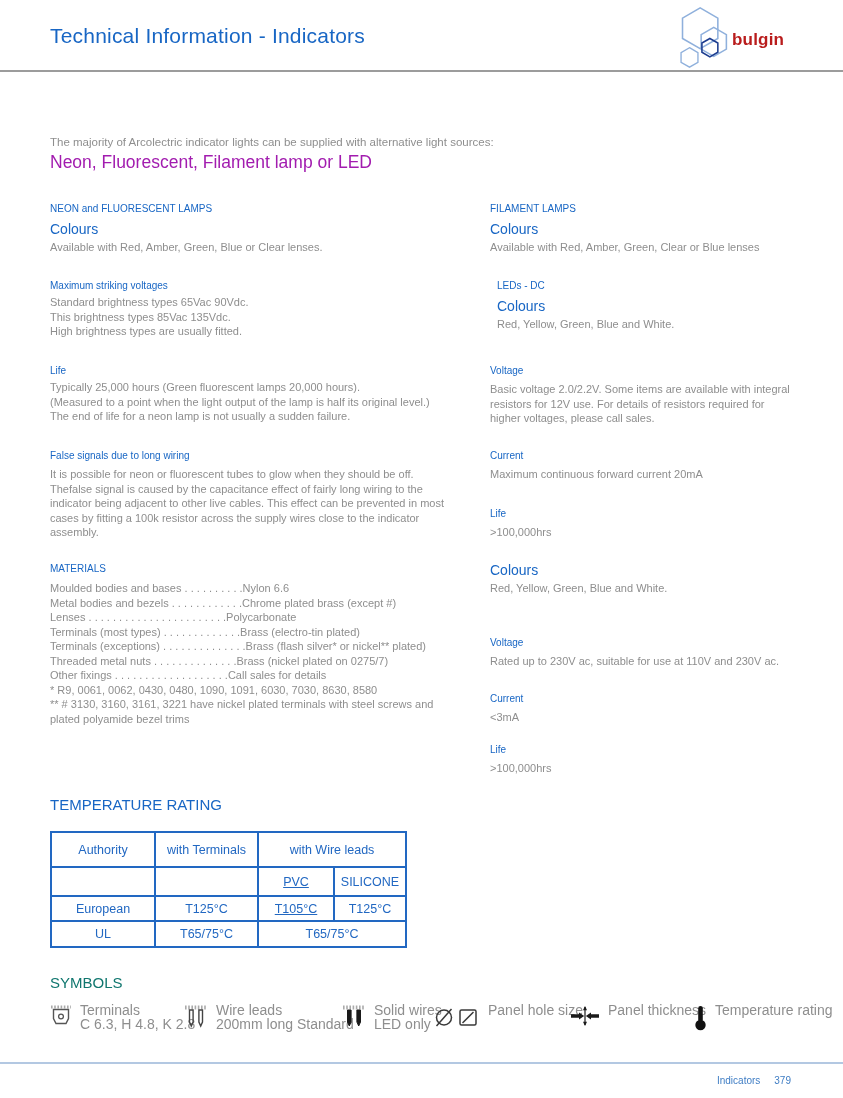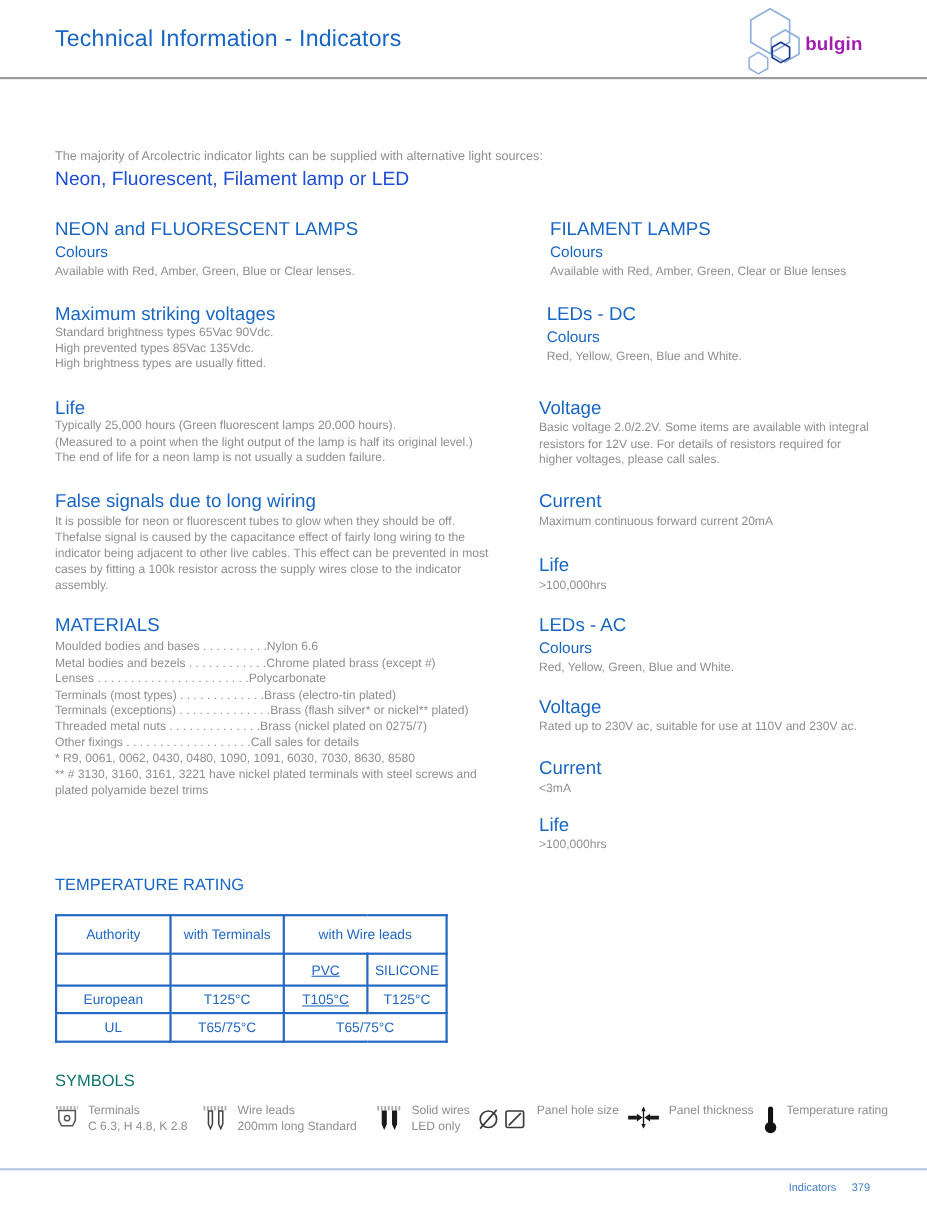--- a/index.html
+++ b/index.html
@@ -3,31 +3,31 @@
 <meta charset="utf-8">
 <style>
   * { margin:0; padding:0; box-sizing:border-box; }
   html,body { background:#ffffff; }
   body { font-family:"Liberation Sans","DejaVu Sans",sans-serif; }
   .page { position:relative; width:843px; height:1098px; background:#ffffff; overflow:hidden; }
 
   
   .page-title { position:absolute; left:50px; top:24px; font-size:21px; font-weight:400; color:#1866c4; letter-spacing:.2px;text-align:right; }
   .logo { position:absolute; left:676px; top:5px; display:flex; align-items:center; }
-  .logo-text { font-size:17px; font-weight:700; color:#a21caf; margin-left:-4px; margin-top:4px; letter-spacing:.2px;text-align:center; }
+  .logo-text { font-size:17px; font-weight:700; color:#b91c1c; margin-left:-4px; margin-top:4px; letter-spacing:.2px;text-align:center; }
   .header-rule { position:absolute; left:0; top:70px; width:843px; height:2px; background:#9c9c9c; }
 
   
   .intro { position:absolute; left:50px; top:136px; width:600px; }
   .intro-lead { font-size:11.5px; color:#8e8e8e; }
-  .intro-highlight { font-size:17.5px; color:#1d4ed8; margin-top:4px; }
+  .intro-highlight { font-size:17.5px; color:#a21caf; margin-top:4px; }
 
   
   .sec { position:absolute; }
-  .sec h2 { font-size:17px; font-weight:400; color:#1866c4; line-height:19px; }
+  .sec h2 { font-size:10px; font-weight:400; color:#1866c4; line-height:19px; }
   .sec h3 { font-size:14px; font-weight:400; color:#1866c4; line-height:18px; margin-top:2px; }
   .sec p, .sec .ln { font-size:11px; font-weight:400; color:#8e8e8e; line-height:14.5px; margin-top:2px; }
   .sec .lines .ln { margin-top:0; }
   .indent { padding-left:7px; }
 
   
   .temp-title { position:absolute; left:50px; top:796px; font-size:15px; color:#1866c4; font-weight:400; }
   .temp-table { position:absolute; left:50px; top:831px; border-collapse:collapse; table-layout:fixed; }
   .temp-table td { border:2px solid #2268c2; color:#2268c2; font-size:12.5px; text-align:center; vertical-align:middle; }
   .temp-table .c1 { width:104px; } .temp-table .c2 { width:103px; }
@@ -35,21 +35,21 @@
   .temp-table .r1 td { height:35px; }
   .temp-table .r2 td { height:29px; }
   .temp-table .r3 td { height:25px; }
   .temp-table .r4 td { height:26px; }
 
   
   .symbols-title { position:absolute; left:50px; top:974px; font-size:15px; color:#0f766e; font-weight:400; }
   .symbols-row { position:absolute; left:50px; top:1003px; width:760px; display:flex; align-items:flex-start; }
   .sym { display:flex; align-items:flex-start; }
   .sym .icon { flex:0 0 auto; margin-top:2px; }
-  .sym .txt { margin-left:8px; font-size:11px; color:#8e8e8e; line-height:14px; white-space:nowrap; }
+  .sym .txt { margin-left:8px; font-size:14px; color:#8e8e8e; line-height:14px; white-space:nowrap; }
   .sym1 { width:134px; } .sym2 { width:158px; } .sym3 { width:92px; }
   .sym4 { width:136px; } .sym5 { width:124px; } .sym6 { width:116px; }
 
   
   .footer-rule { position:absolute; left:0; top:1062px; width:843px; height:2px; background:#b3c8e2; }
   .footer-text { position:absolute; right:52px; top:1075px; font-size:10px; color:#3f7dc4; }
   .footer-text .pg { margin-left:14px; }
 </style>
 </head>
 <body>
@@ -76,21 +76,21 @@
   <section class="sec" style="left:50px; top:199px; width:410px;">
     <h2>NEON and FLUORESCENT LAMPS</h2>
     <h3>Colours</h3>
     <p>Available with Red, Amber, Green, Blue or Clear lenses.</p>
   </section>
 
   <section class="sec" style="left:50px; top:276px; width:410px;">
     <h2>Maximum striking voltages</h2>
     <div class="lines">
       <div class="ln">Standard brightness types 65Vac 90Vdc.</div>
-      <div class="ln">High prevented types 85Vac 135Vdc.</div>
+      <div class="ln">This brightness types 85Vac 135Vdc.</div>
       <div class="ln">High brightness types are usually fitted.</div>
     </div>
   </section>
 
   <section class="sec" style="left:50px; top:361px; width:420px;">
     <h2>Life</h2>
     <div class="lines">
       <div class="ln">Typically 25,000 hours (Green fluorescent lamps 20,000 hours).</div>
       <div class="ln">(Measured to a point when the light output of the lamp is half its original level.)</div>
       <div class="ln">The end of life for a neon lamp is not usually a sudden failure.</div>
@@ -110,21 +110,21 @@
       <div class="ln">Lenses . . . . . . . . . . . . . . . . . . . . . . .Polycarbonate</div>
       <div class="ln">Terminals (most types) . . . . . . . . . . . . .Brass (electro-tin plated)</div>
       <div class="ln">Terminals (exceptions) . . . . . . . . . . . . . .Brass (flash silver* or nickel** plated)</div>
       <div class="ln">Threaded metal nuts . . . . . . . . . . . . . .Brass (nickel plated on 0275/7)</div>
       <div class="ln">Other fixings . . . . . . . . . . . . . . . . . . .Call sales for details</div>
       <div class="ln">* R9, 0061, 0062, 0430, 0480, 1090, 1091, 6030, 7030, 8630, 8580</div>
       <div class="ln">** # 3130, 3160, 3161, 3221 have nickel plated terminals with steel screws and plated polyamide bezel trims</div>
     </div>
   </section>
 
-  <section class="sec" style="left:500px; top:199px; width:330px;">
+  <section class="sec" style="left:490px; top:199px; width:330px;">
     <h2>FILAMENT LAMPS</h2>
     <h3>Colours</h3>
     <p>Available with Red, Amber, Green, Clear or Blue lenses</p>
   </section>
 
   <section class="sec indent" style="left:490px; top:276px; width:330px;">
     <h2>LEDs - DC</h2>
     <h3>Colours</h3>
     <p>Red, Yellow, Green, Blue and White.</p>
   </section>
@@ -138,21 +138,20 @@
     <h2>Current</h2>
     <p>Maximum continuous forward current 20mA</p>
   </section>
 
   <section class="sec" style="left:490px; top:504px; width:320px;">
     <h2>Life</h2>
     <p>&gt;100,000hrs</p>
   </section>
 
   <section class="sec" style="left:490px; top:559px; width:330px;">
-    <h2>LEDs - AC</h2>
     <h3>Colours</h3>
     <p>Red, Yellow, Green, Blue and White.</p>
   </section>
 
   <section class="sec" style="left:490px; top:633px; width:330px;">
     <h2>Voltage</h2>
     <p>Rated up to 230V ac, suitable for use at 110V and 230V ac.</p>
   </section>
 
   <section class="sec" style="left:490px; top:689px; width:320px;">

